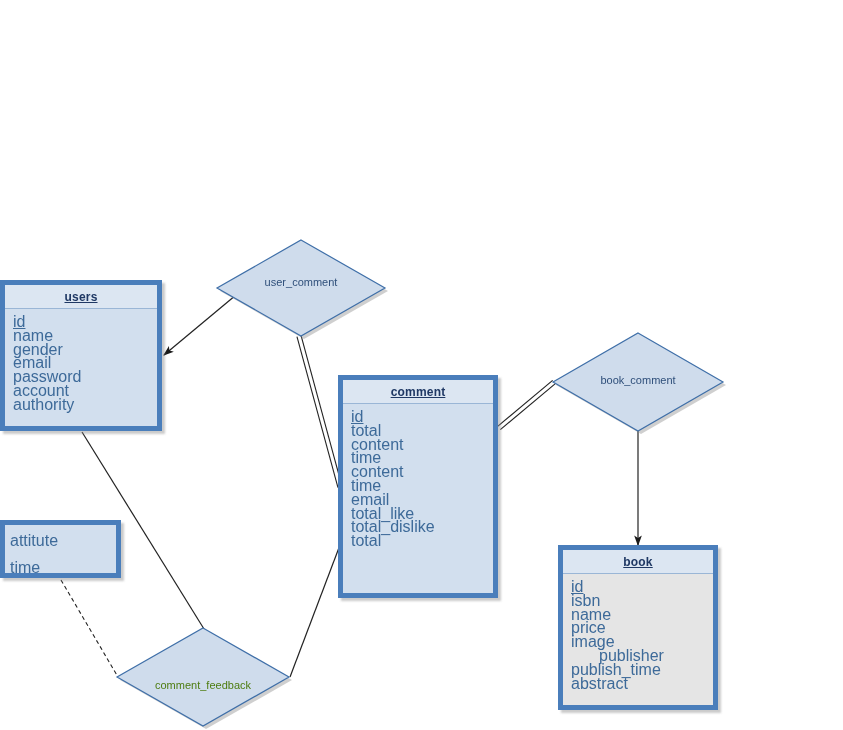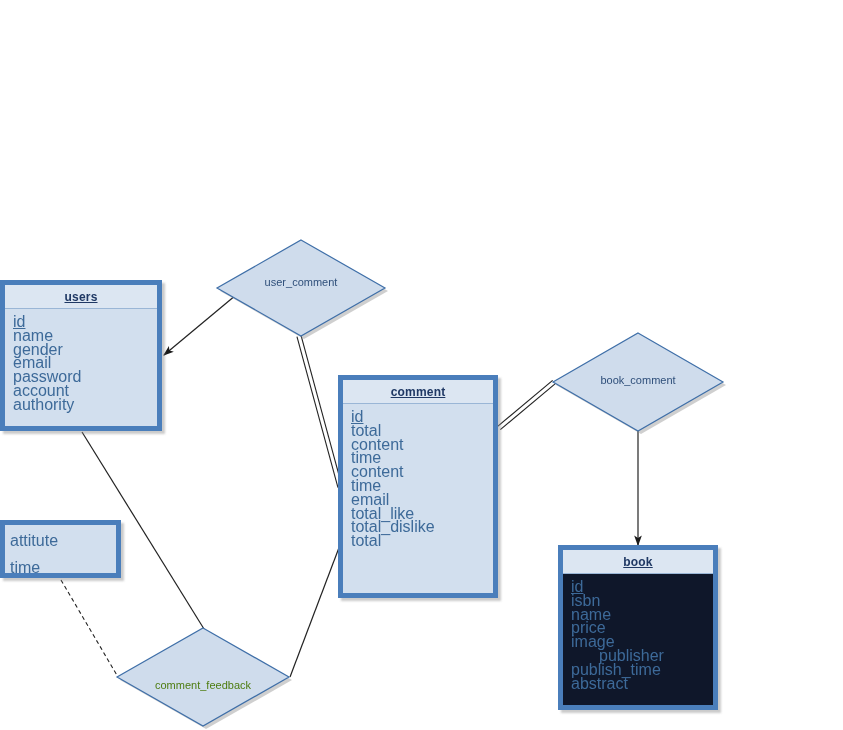--- a/index.html
+++ b/index.html
@@ -148,21 +148,21 @@
           <div class="attr" style="color: rgb(61, 106, 153);">content</div>
           <div class="attr" style="color: rgb(61, 106, 153);">time</div>
           <div class="attr" style="color: rgb(61, 106, 153);">content</div>
           <div class="attr" style="color: rgb(61, 106, 153);">time</div>
           <div class="attr" style="color: rgb(61, 106, 153);">email</div>
           <div class="attr" style="color: rgb(61, 106, 153);">total_like</div>
           <div class="attr" style="color: rgb(61, 106, 153);">total_dislike</div>
           <div class="attr" style="color: rgb(61, 106, 153);">total</div>
         </div>
       </div>
-      <div class="entity" style="left: 558px; top: 545px; width: 160px; height: 165px; background: #0f172a; border-color: rgb(74, 126, 187);">
+      <div class="entity" style="left: 558px; top: 545px; width: 160px; height: 165px; background: #e5e5e5; border-color: rgb(74, 126, 187);">
         <div class="entity-header" style="background: rgb(220, 230, 242);">
           <span class="entity-title" style="color: rgb(31, 56, 100);">book</span>
         </div>
         <div class="entity-body">
           <div class="attr pk" style="color: rgb(61, 106, 153);">id</div>
           <div class="attr" style="color: rgb(61, 106, 153);">isbn</div>
           <div class="attr" style="color: rgb(61, 106, 153);">name</div>
           <div class="attr" style="color: rgb(61, 106, 153);">price</div>
           <div class="attr" style="color: rgb(61, 106, 153);">image</div>
           <div class="attr" style="color: rgb(61, 106, 153); padding-left: 28px;">publisher</div>

